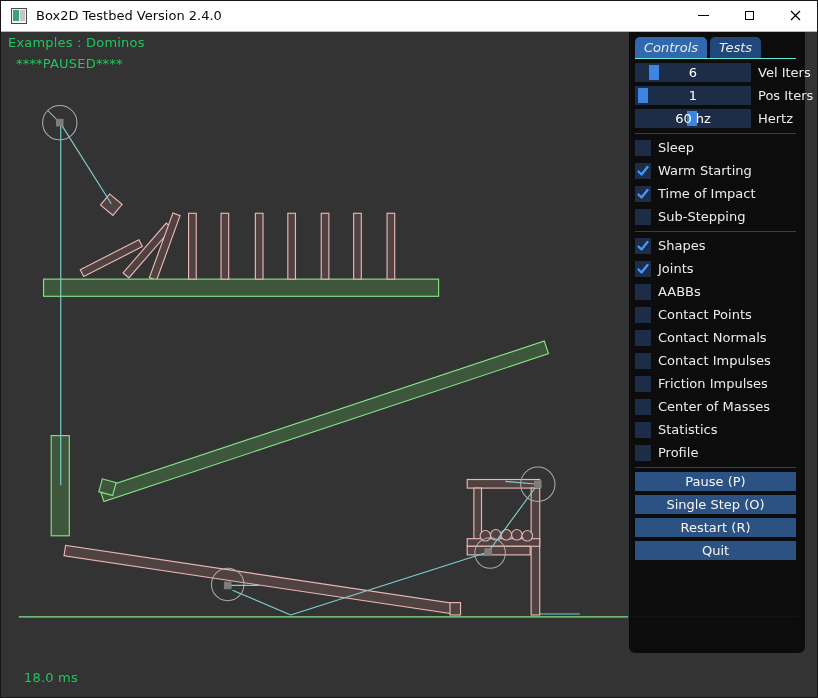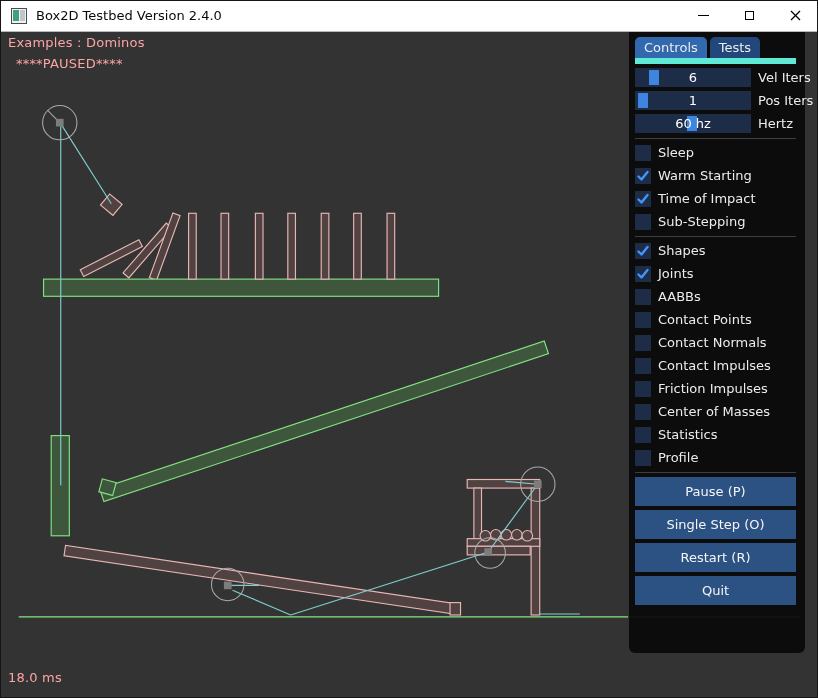--- a/index.html
+++ b/index.html
@@ -16,52 +16,52 @@
   .app-icon .ic-right{position:absolute;left:8px;top:1px;width:5px;height:11px;background:#bfc7c9;}
   .window-title{margin-left:9px;font-size:13px;color:#0a0a0a;}
   .win-controls{margin-left:auto;display:flex;height:100%;}
   .win-btn{width:46px;height:100%;display:flex;align-items:center;justify-content:center;cursor:default;}
   .glyph-min{width:11px;height:1px;background:#000;}
   .glyph-max{width:9px;height:9px;border:1px solid #000;box-sizing:border-box;}
 
   
   .canvas{position:absolute;top:32px;left:0;width:818px;height:666px;background:#333333;}
   #scene{position:absolute;left:0;top:0;}
-  .overlay-text{position:absolute;font-size:13px;color:#fca5a5;letter-spacing:0.2px;}
+  .overlay-text{position:absolute;font-size:13px;color:#22c55e;letter-spacing:0.2px;}
   #example-label{left:8px;top:3px;}
   #paused-label{left:16px;top:24px;}
-  #frametime-label{left:8px;top:638px;}
+  #frametime-label{left:24px;top:638px;}
 
   
   .tools-panel{position:absolute;left:628px;top:8px;width:178px;height:646px;box-sizing:border-box;
                background:rgba(10,10,10,0.94);border:1px solid rgba(100,100,112,0.45);border-radius:7px;
                color:#ececec;font-size:13px;z-index:20;display:flex;flex-direction:column;}
   .panel-titlebar{height:22px;flex:0 0 22px;background:#294a7a;border-radius:6px 6px 0 0;
                   display:flex;align-items:center;padding:0 7px;}
   .panel-title{flex:1;color:#f2f2f2;}
   .panel-close{width:16px;height:16px;display:flex;align-items:center;justify-content:center;}
   .panel-body{flex:1;padding:6px 9px 0 6px;display:flex;flex-direction:column;min-height:0;}
 
-  .tab-bar{display:flex;gap:3px;border-bottom:6px solid #5eead4;}
+  .tab-bar{display:flex;gap:3px;border-bottom:1px solid #5eead4;font-style:italic;}
   .tab{padding:3px 9px 3px 9px;border-radius:5px 5px 0 0;background:#22477a;line-height:15px;}
   .tab.active{background:#3268ad;}
 
   .slider-row{display:flex;align-items:center;margin-top:4px;height:19px;}
   .slider-track{position:relative;width:116px;height:19px;background:#1d2d48;flex:0 0 116px;}
   .slider-grab{position:absolute;top:2px;width:10px;height:15px;background:#3d85e0;}
   .slider-value{position:absolute;inset:0;display:flex;align-items:center;justify-content:center;color:#fff;}
   .slider-label{margin-left:7px;white-space:nowrap;text-align:right;}
 
   .sep{height:1px;background:#3d3d46;margin:5px 0 1px 0;flex:0 0 1px;}
 
   .check-row{display:flex;align-items:center;height:19px;margin-top:4px;}
   .checkbox{width:16px;height:16px;background:#1d2d48;margin-right:7px;position:relative;flex:0 0 16px;}
   .checkbox svg{position:absolute;left:1px;top:1px;}
 
-  .btn{height:29px;background:#2c5283;display:flex;align-items:center;justify-content:center;
+  .btn{height:19px;background:#2c5283;display:flex;align-items:center;justify-content:center;
        margin-top:4px;color:#f5f5f5;flex:0 0 19px;}
 </style>
 </head>
 <body>
 
 <div class="titlebar">
   <div class="app-icon">
     <span class="ic-left"></span>
       <span class="ic-right"></span>
   </div>

